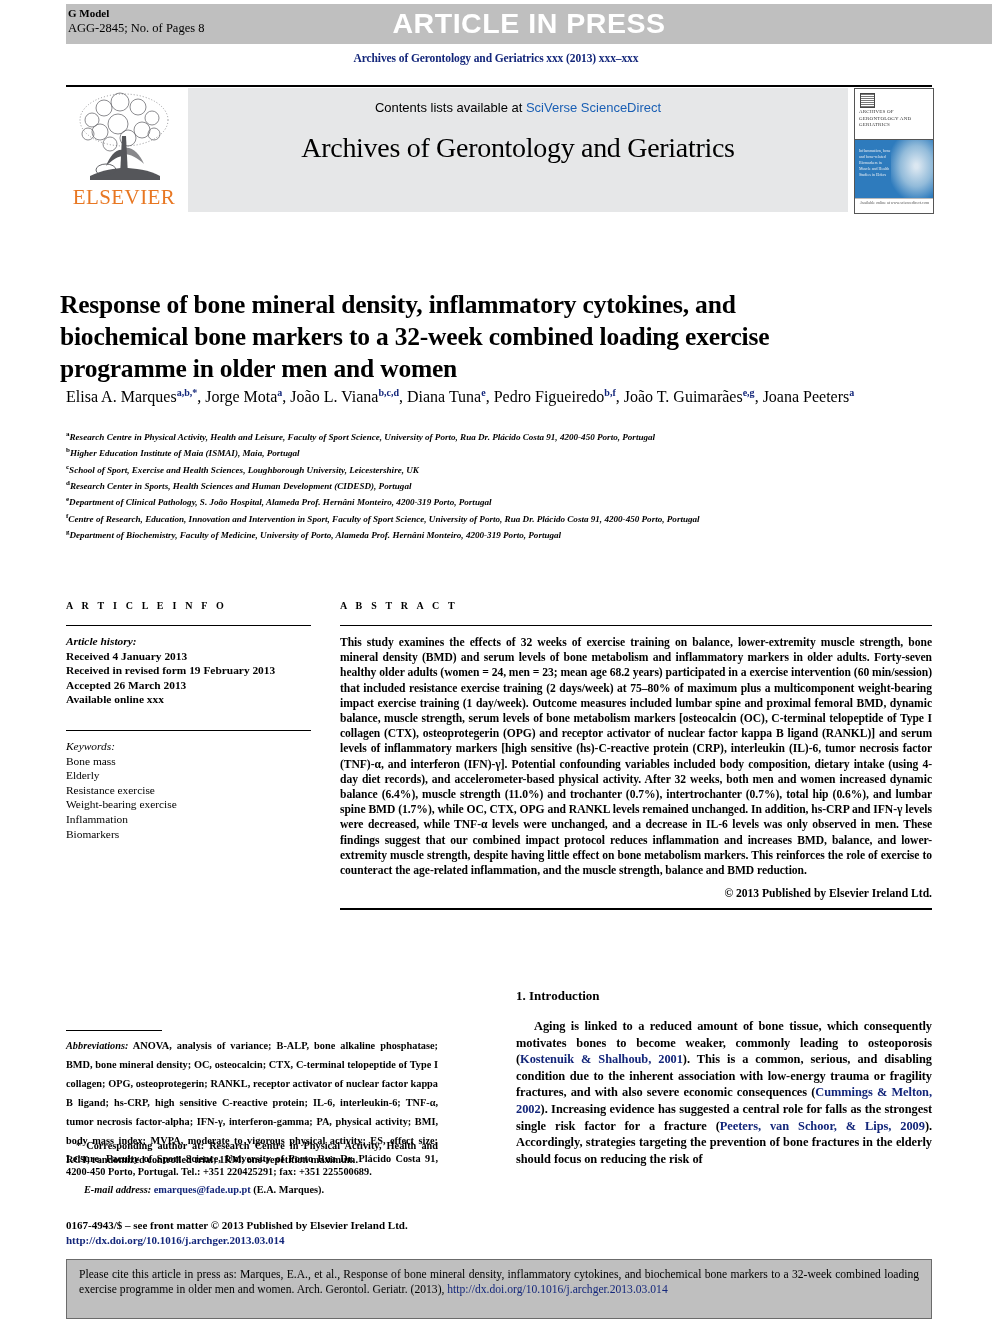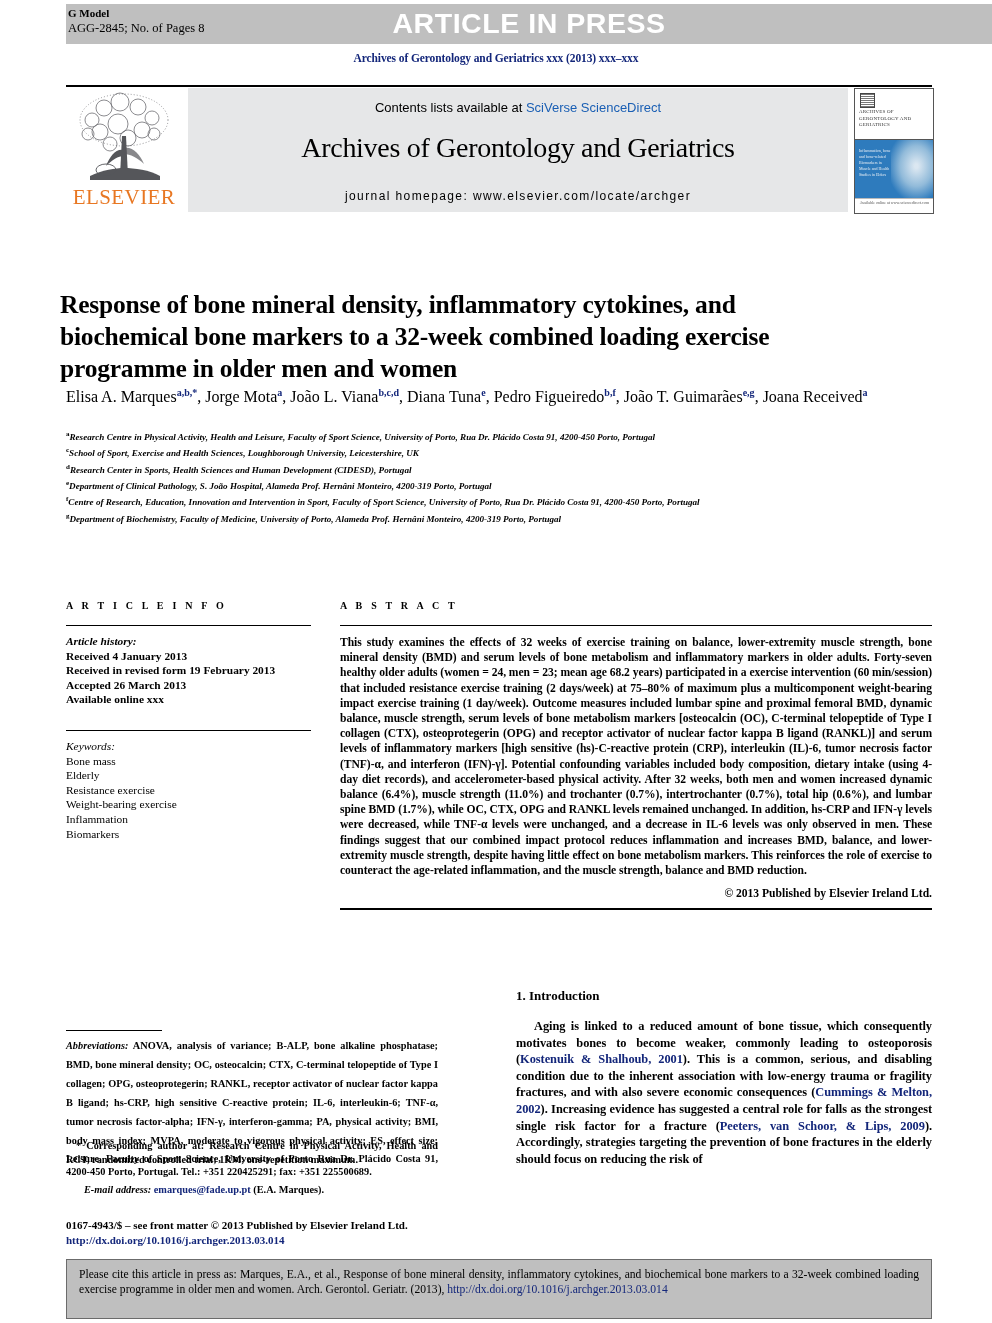--- a/index.html
+++ b/index.html
@@ -419,44 +419,44 @@
       </svg>
       <div class="elsevier-word">ELSEVIER</div>
     </div>
 
     <div class="masthead-center">
       <div class="contents-line">
         <span>Contents lists available at</span>
         <a href="#">SciVerse ScienceDirect</a>
       </div>
       <div class="journal-name">Archives of Gerontology and Geriatrics</div>
-      <div class="homepage-line">journal homepage: www.elsevier.com/locate/archger</div>
     </div>
 
     <div class="cover-thumb">
       <div class="cover-head">
         <div class="cover-icon"></div>
         <div class="cover-title">ARCHIVES OF GERONTOLOGY AND GERIATRICS</div>
       </div>
       <div class="cover-art">
         <div class="cover-face"></div>
         <div class="cover-lines">Inflammation, bone and bone-related Biomarkers in Muscle and Health Studies in Elders</div>
       </div>
       <div class="cover-foot">
         <div class="cover-foot-txt">Available online at www.sciencedirect.com</div>
       </div>
     </div>
   </div>
 
   <h1 class="title">Response of bone mineral density, inflammatory cytokines, and biochemical bone markers to a 32-week combined loading exercise programme in older men and women</h1>
 
-  <div class="authors" id="author-list"><span>Elisa A. Marques</span><sup>a,b,*</sup>, <span>Jorge Mota</span><sup>a</sup>, <span>João L. Viana</span><sup>b,c,d</sup>, <span>Diana Tuna</span><sup>e</sup>, <span>Pedro Figueiredo</span><sup>b,f</sup>, <span>João T. Guimarães</span><sup>e,g</sup>, <span>Joana Received</span><sup>a</sup></div>
+  <div class="authors" id="author-list"><span>Elisa A. Marques</span><sup>a,b,*</sup>, <span>Jorge Mota</span><sup>a</sup>, <span>João L. Viana</span><sup>b,c,d</sup>, <span>Diana Tuna</span><sup>e</sup>, <span>Pedro Figueiredo</span><sup>b,f</sup>, <span>João T. Guimarães</span><sup>e,g</sup>, <span>Joana Peeters</span><sup>a</sup></div>
 
   <div class="affils" id="affil-list">
       <div><sup>a</sup><span>Research Centre in Physical Activity, Health and Leisure, Faculty of Sport Science, University of Porto, Rua Dr. Plácido Costa 91, 4200-450 Porto, Portugal</span></div>
+      <div><sup>b</sup><span>Higher Education Institute of Maia (ISMAI), Maia, Portugal</span></div>
       <div><sup>c</sup><span>School of Sport, Exercise and Health Sciences, Loughborough University, Leicestershire, UK</span></div>
       <div><sup>d</sup><span>Research Center in Sports, Health Sciences and Human Development (CIDESD), Portugal</span></div>
       <div><sup>e</sup><span>Department of Clinical Pathology, S. João Hospital, Alameda Prof. Hernâni Monteiro, 4200-319 Porto, Portugal</span></div>
       <div><sup>f</sup><span>Centre of Research, Education, Innovation and Intervention in Sport, Faculty of Sport Science, University of Porto, Rua Dr. Plácido Costa 91, 4200-450 Porto, Portugal</span></div>
       <div><sup>g</sup><span>Department of Biochemistry, Faculty of Medicine, University of Porto, Alameda Prof. Hernâni Monteiro, 4200-319 Porto, Portugal</span></div>
     </div>
 
   <div class="col-left" style="top:600px;">
     <div class="sec-label">A R T I C L E   I N F O</div>
     <div class="hr-thin" style="margin-top:14px;"></div>

